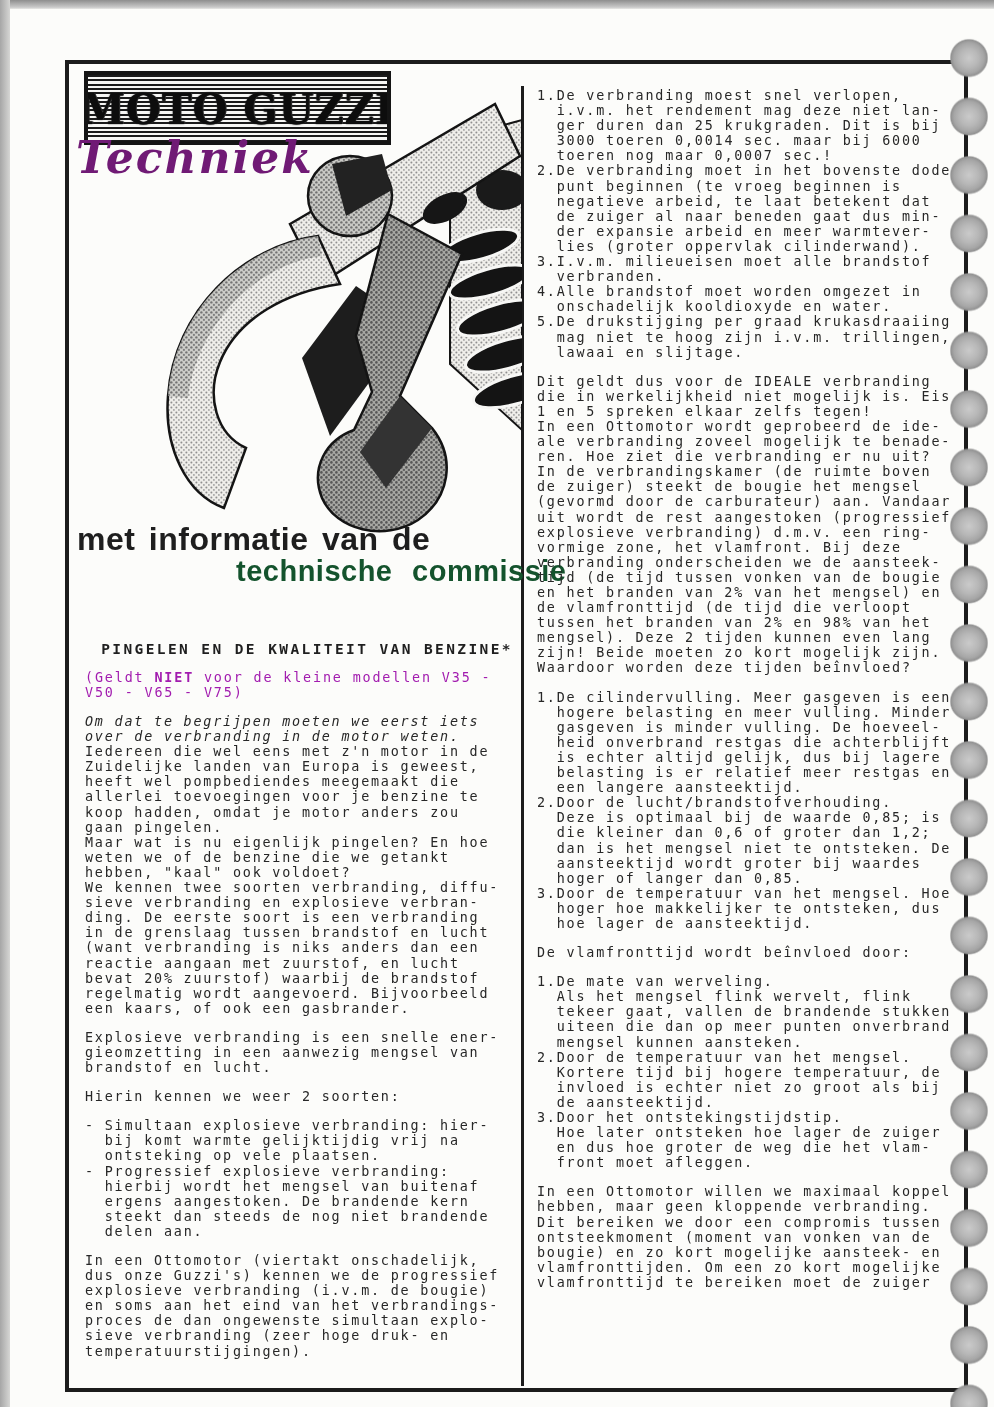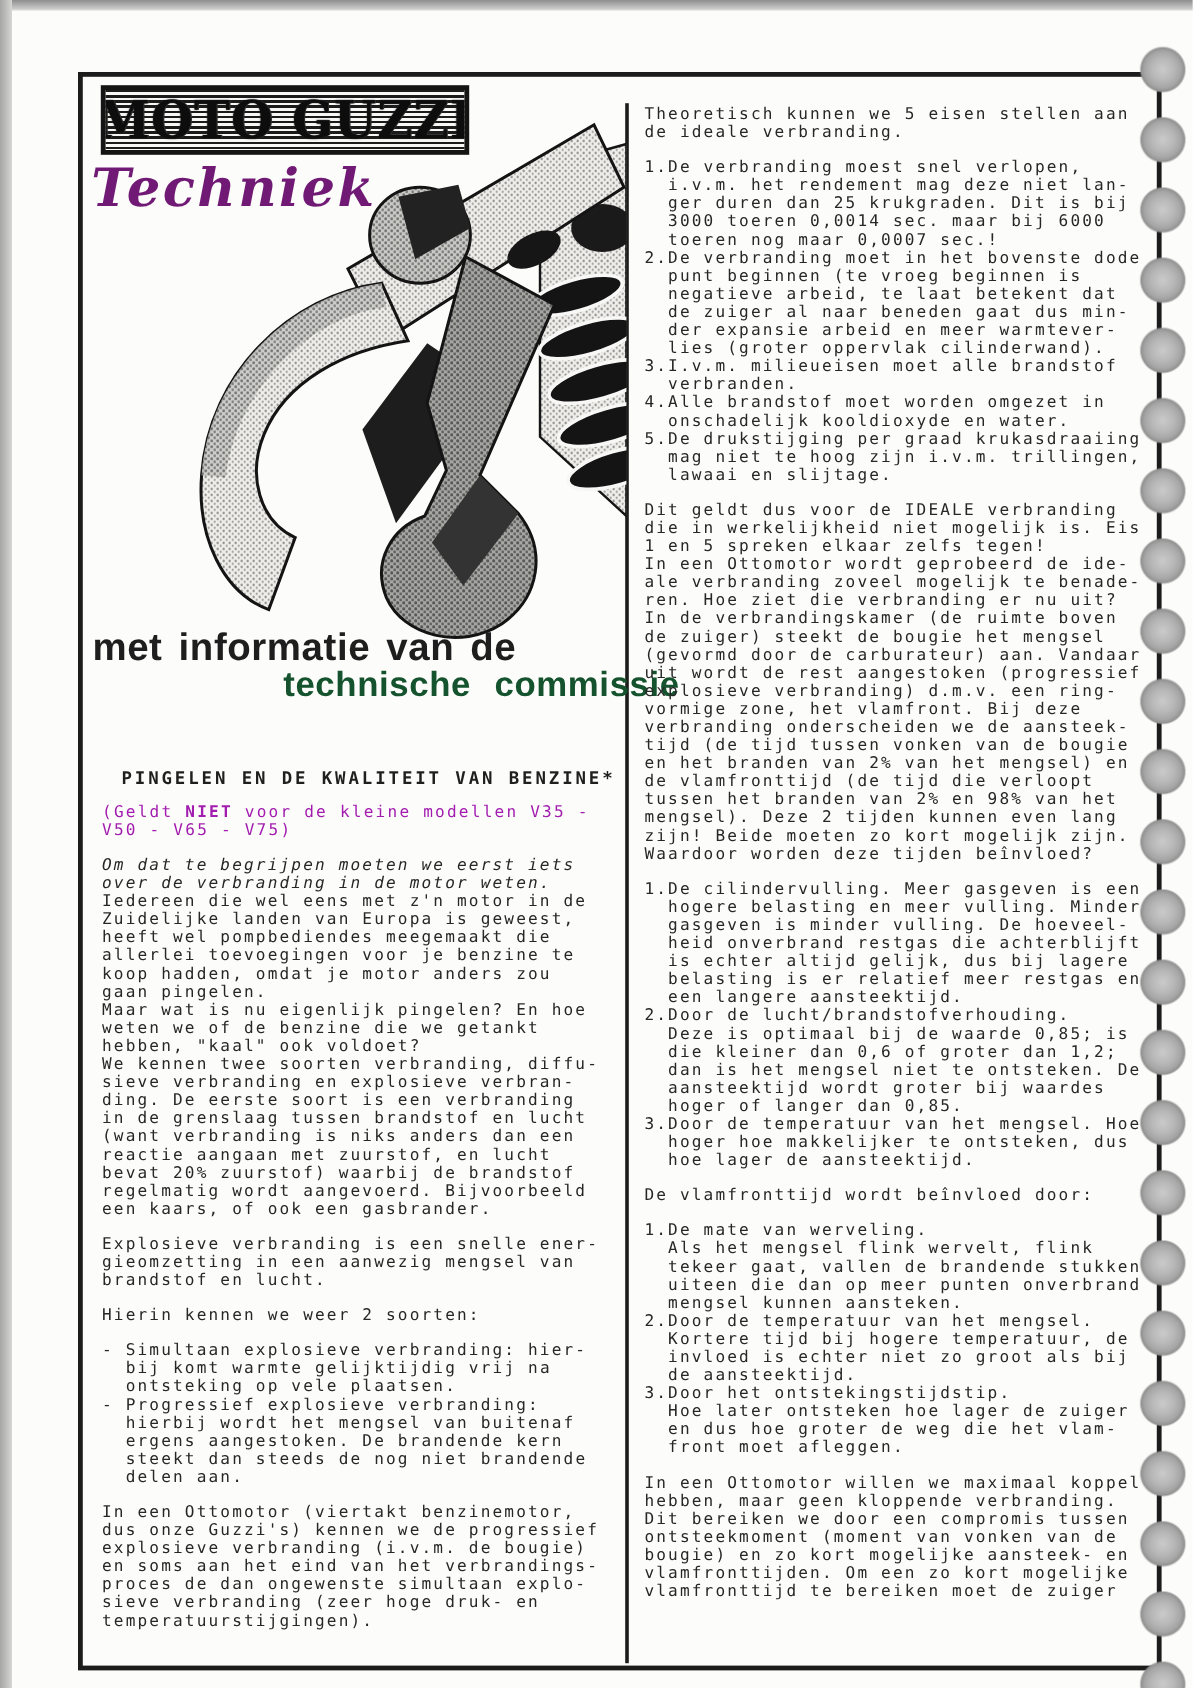--- a/index.html
+++ b/index.html
@@ -17,21 +17,21 @@
     border:4px solid #1c1c1c;box-sizing:content-box;}
   .divider{position:absolute;left:521px;top:86px;width:3px;height:1300px;background:#1c1c1c;}
 
   
   .binder{position:absolute;left:949px;top:29px;width:40px;height:1378px;
     background-image:radial-gradient(circle at 20px 29px,
       #cacaca 0px,#b8b8b8 9px,#a6a6a6 15px,#929292 18px,rgba(0,0,0,0) 19.5px);
     background-size:40px 58.5px;background-repeat:repeat-y;}
 
   
-  .logo{position:absolute;left:84px;top:71px;width:307px;height:58px;
+  .logo{position:absolute;left:84px;top:71px;width:307px;height:74px;
     border:4px solid #141414;box-sizing:border-box;
     background:repeating-linear-gradient(180deg,#1b1b1b 0px,#1b1b1b 2px,#f7f7f5 2px,#f7f7f5 4.3px);
     display:flex;align-items:center;justify-content:center;overflow:hidden;}
   .logo span{font-family:"DejaVu Serif","Liberation Serif",serif;font-weight:bold;
     font-size:40px;color:#0d0d0d;letter-spacing:1px;white-space:nowrap;
     transform:scaleY(1.08);text-shadow:0 0 1.5px #222,1px 0 0 #333;}
   .techniek{position:absolute;left:76px;top:132px;
     font-family:"DejaVu Serif","Liberation Serif",serif;font-style:italic;font-weight:bold;
     font-size:44px;color:#701a75;letter-spacing:2px;}
   .tagline1{position:absolute;left:77px;top:521px;
@@ -157,32 +157,30 @@
 brandstof en lucht.</p>
     <p>Hierin kennen we weer 2 soorten:</p>
     <p>- Simultaan explosieve verbranding: hier-
   bij komt warmte gelijktijdig vrij na
   ontsteking op vele plaatsen.
 - Progressief explosieve verbranding:
   hierbij wordt het mengsel van buitenaf
   ergens aangestoken. De brandende kern
   steekt dan steeds de nog niet brandende
   delen aan.</p>
-    <p>In een Ottomotor (viertakt benzinemotor,
+    <p>In een Ottomotor (viertakt onschadelijk,
 dus onze Guzzi's) kennen we de progressief
 explosieve verbranding (i.v.m. de bougie)
 en soms aan het eind van het verbrandings-
 proces de dan ongewenste simultaan explo-
 sieve verbranding (zeer hoge druk- en
 temperatuurstijgingen).</p>
   </div>
 
   <div class="col right-col">
-    <p>Theoretisch kunnen we 5 eisen stellen aan
-de ideale verbranding.</p>
     <p>1.De verbranding moest snel verlopen,
   i.v.m. het rendement mag deze niet lan-
   ger duren dan 25 krukgraden. Dit is bij
   3000 toeren 0,0014 sec. maar bij 6000
   toeren nog maar 0,0007 sec.!
 2.De verbranding moet in het bovenste dode
   punt beginnen (te vroeg beginnen is
   negatieve arbeid, te laat betekent dat
   de zuiger al naar beneden gaat dus min-
   der expansie arbeid en meer warmtever-

